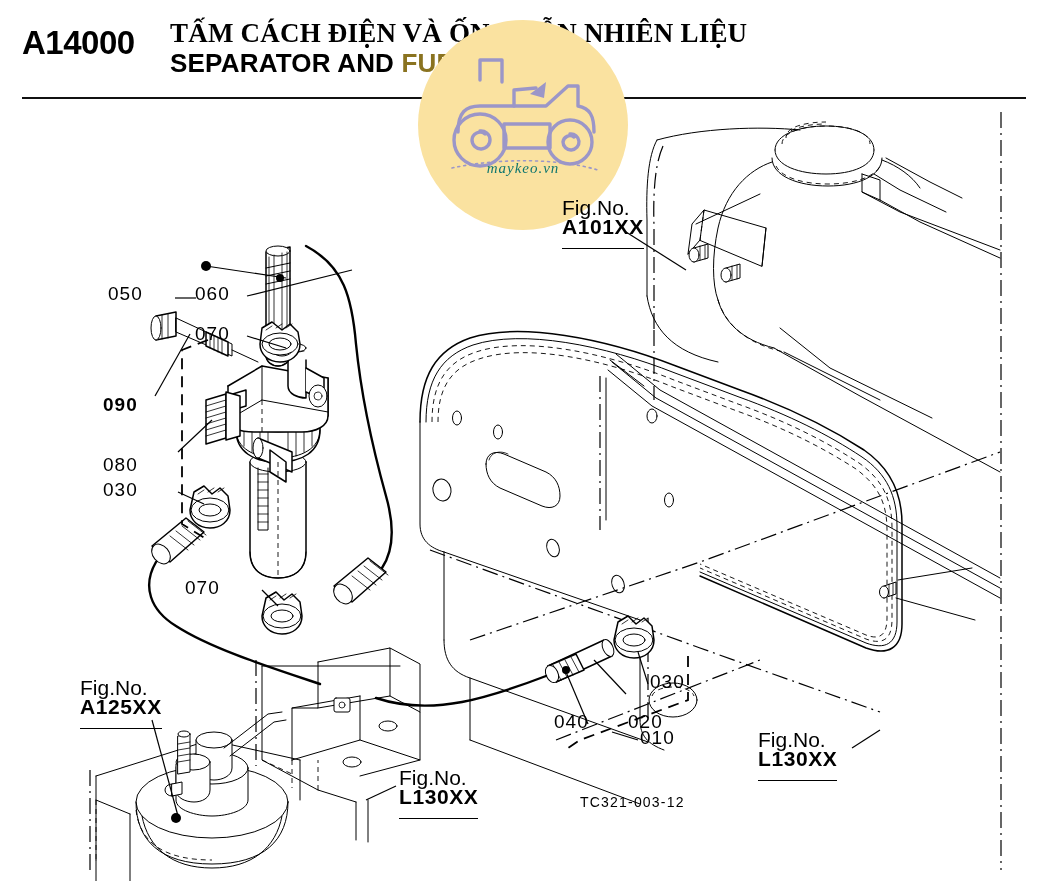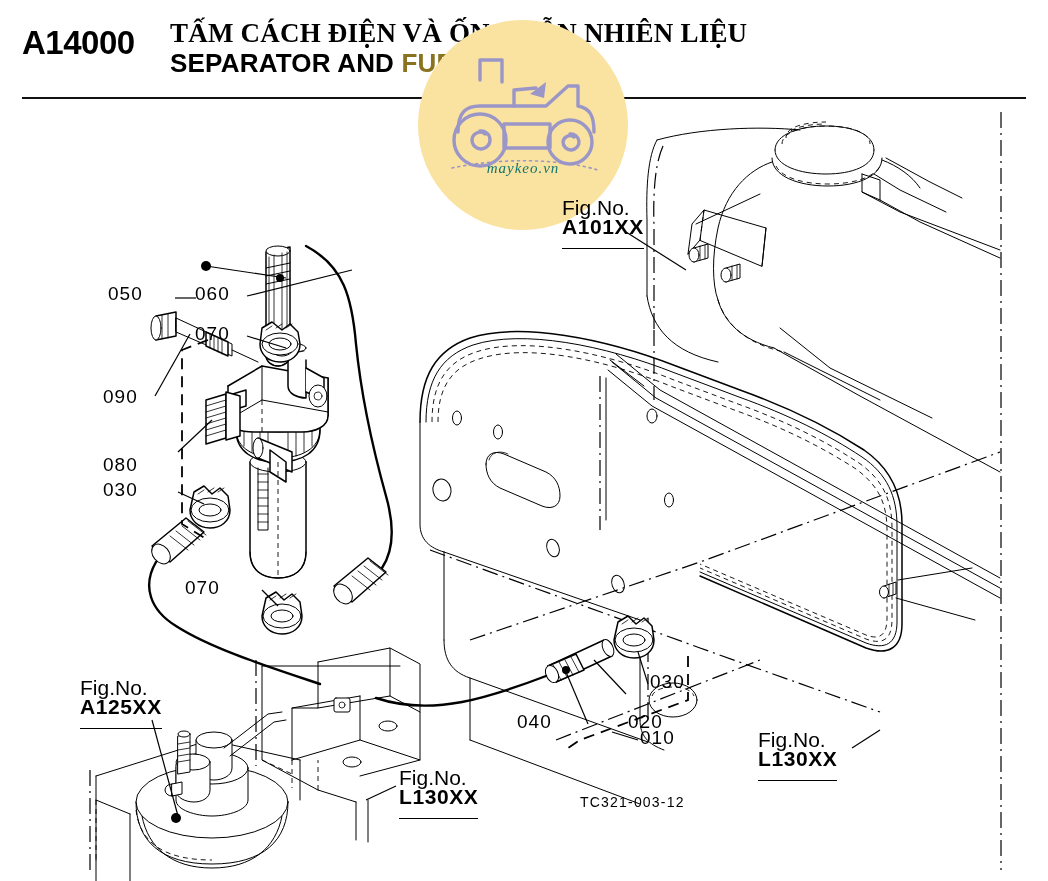--- a/index.html
+++ b/index.html
@@ -499,27 +499,27 @@
         <line class="ldr" x1="396" y1="686" x2="366" y2="700"></line>
 
         <line class="ldr" x1="852" y1="648" x2="880" y2="630"></line>
       </g>
     </svg>
 
     
     <div class="lab" style="left:108px;top:183px;">050</div>
     <div class="lab" style="left:195px;top:183px;">060</div>
     <div class="lab" style="left:195px;top:223px;">070</div>
-    <div class="lab" style="left:103px;top:286px;">090</div>
+    <div class="lab" style="left:103px;top:294px;font-weight:bold;">090</div>
     <div class="lab" style="left:103px;top:354px;">080</div>
     <div class="lab" style="left:103px;top:379px;">030</div>
     <div class="lab" style="left:185px;top:477px;">070</div>
     <div class="lab" style="left:650px;top:571px;">030</div>
     <div class="lab" style="left:628px;top:595px;margin-top:16px;">020</div>
-    <div class="lab" style="left:517px;top:611px;">040</div>
+    <div class="lab" style="left:554px;top:611px;">040</div>
     <div class="lab" style="left:640px;top:627px;">010</div>
 
     <div class="fig" style="left:562px;top:98px;">
       <div>Fig.No.</div>
       <div><span class="l2">A101XX</span></div>
     </div>
 
     <div class="fig" style="left:80px;top:578px;">
       <div>Fig.No.</div>
       <div><span class="l2">A125XX</span></div>

